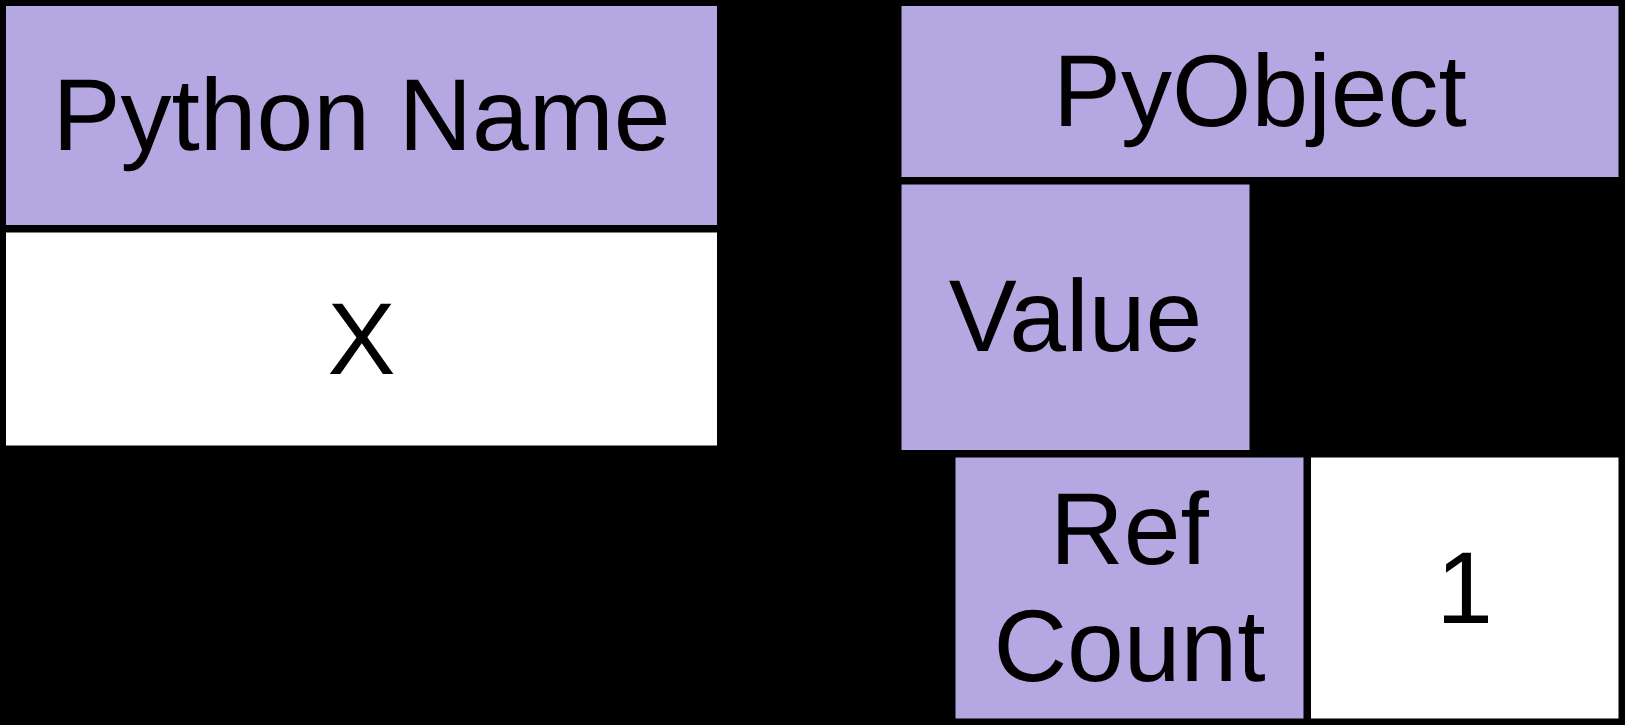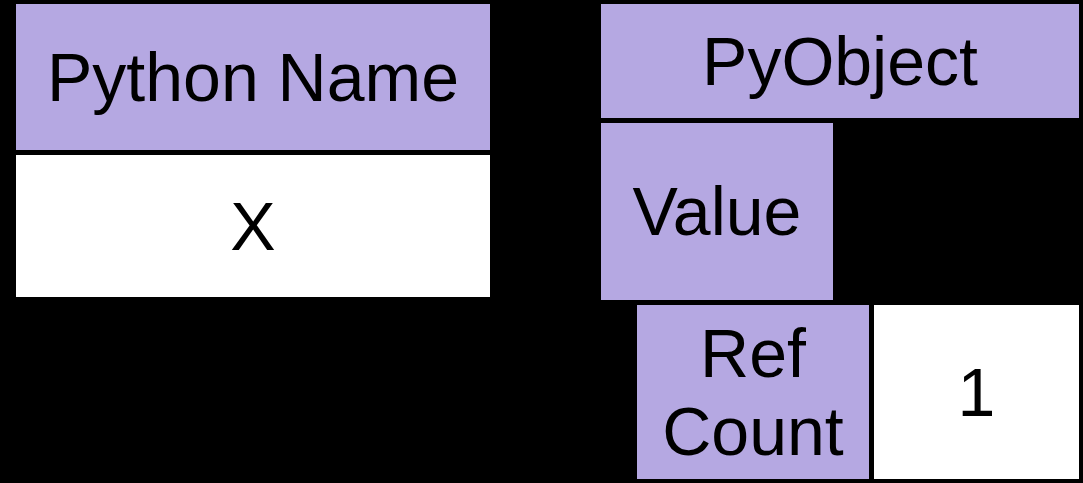--- a/index.html
+++ b/index.html
@@ -39,21 +39,21 @@
     justify-content: center;
     text-align: center;
     font-size: 68px;
     line-height: 1.15;
     overflow: hidden;
   }
   .fill-purple { background: var(--purple); }
   .fill-white  { background: var(--white); }
 
   
-  #name-table { left: 12px; top: 0; width: 482px; height: 301px; }
+  #name-table { left: 0; top: 0; width: 482px; height: 301px; }
   #name-table .header { height: 146px; }
   #name-table .body   { flex: 1; }
 
   
   #object-table { left: 597px; top: 0; width: 486px; height: 483px; }
   #object-table .header    { height: 114px; }
   #object-table .row-value { height: 177px; }
   #object-table .row-ref   { flex: 1; padding-left: 36px; }
   #object-table .label-col { width: 232px; }
   #object-table .data-col  { flex: 1; }

